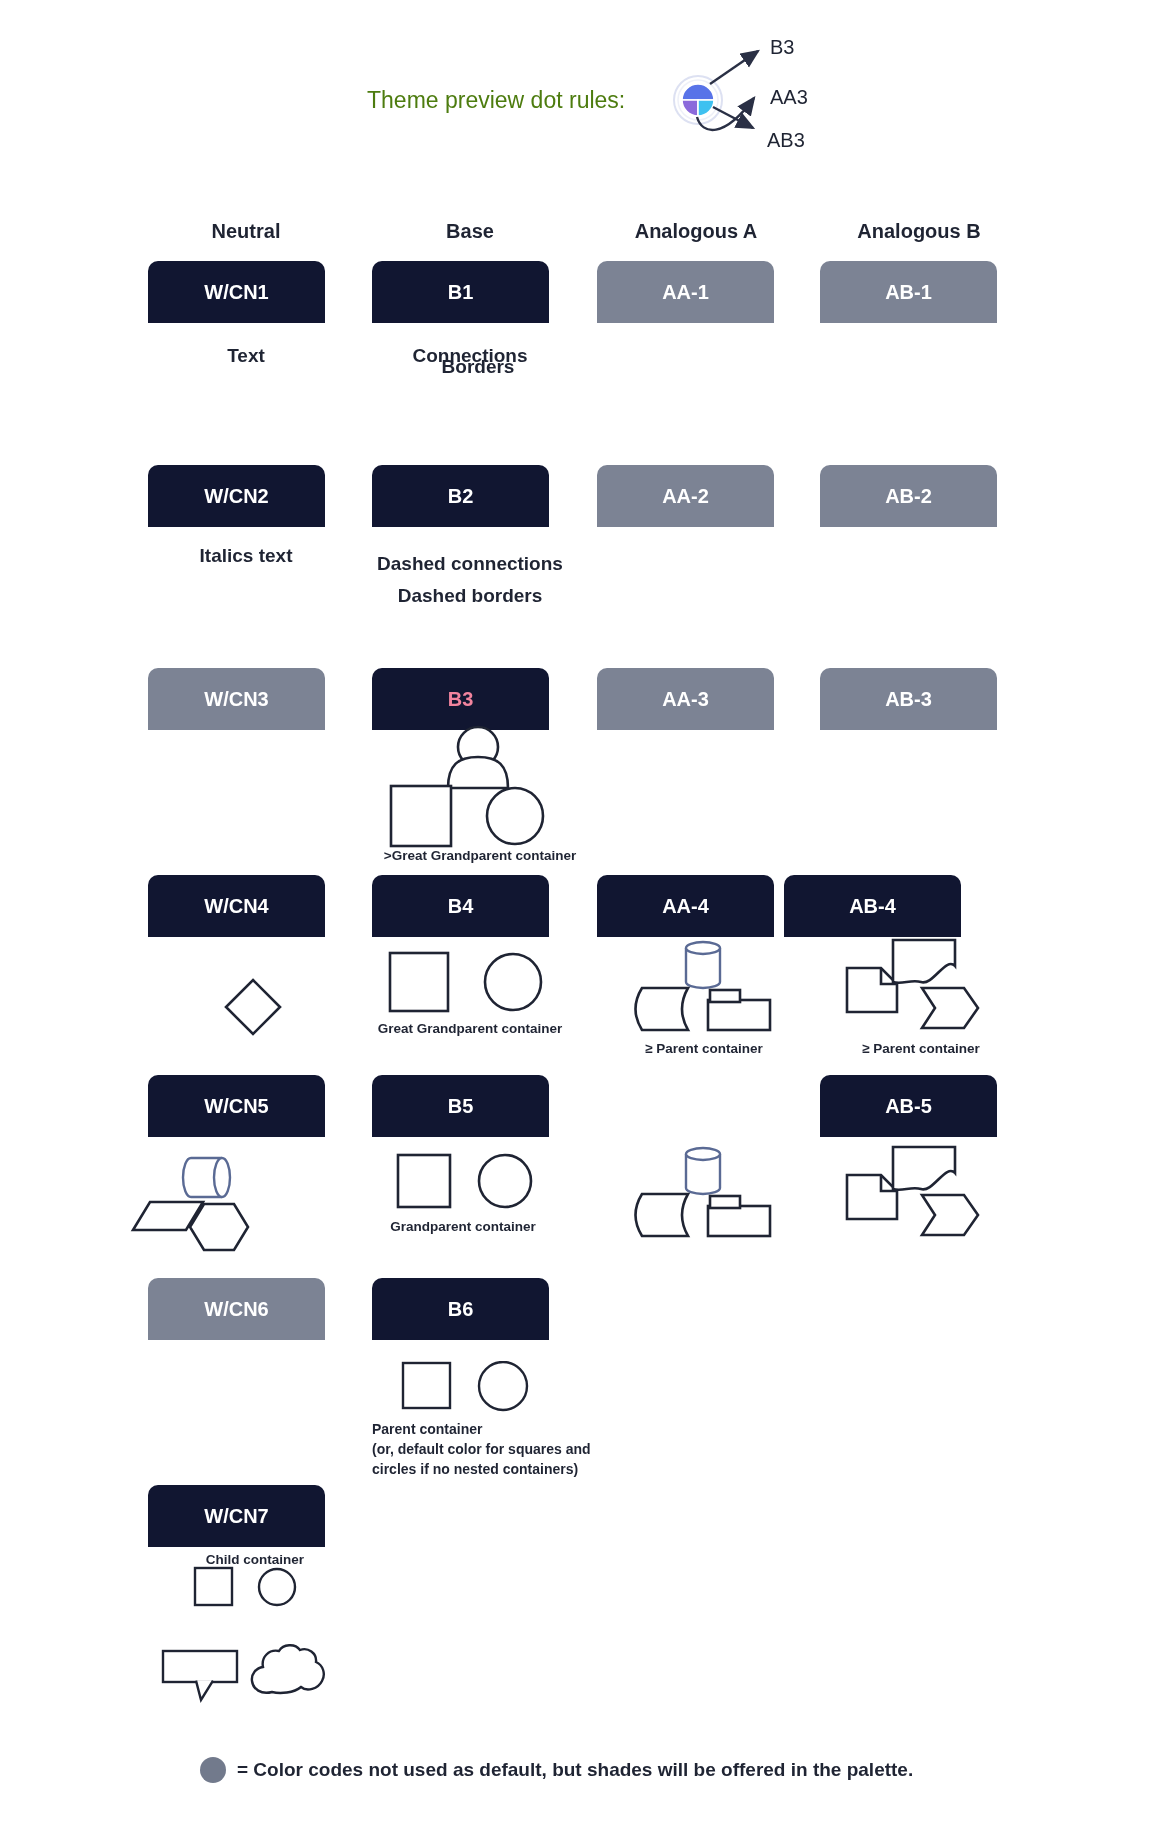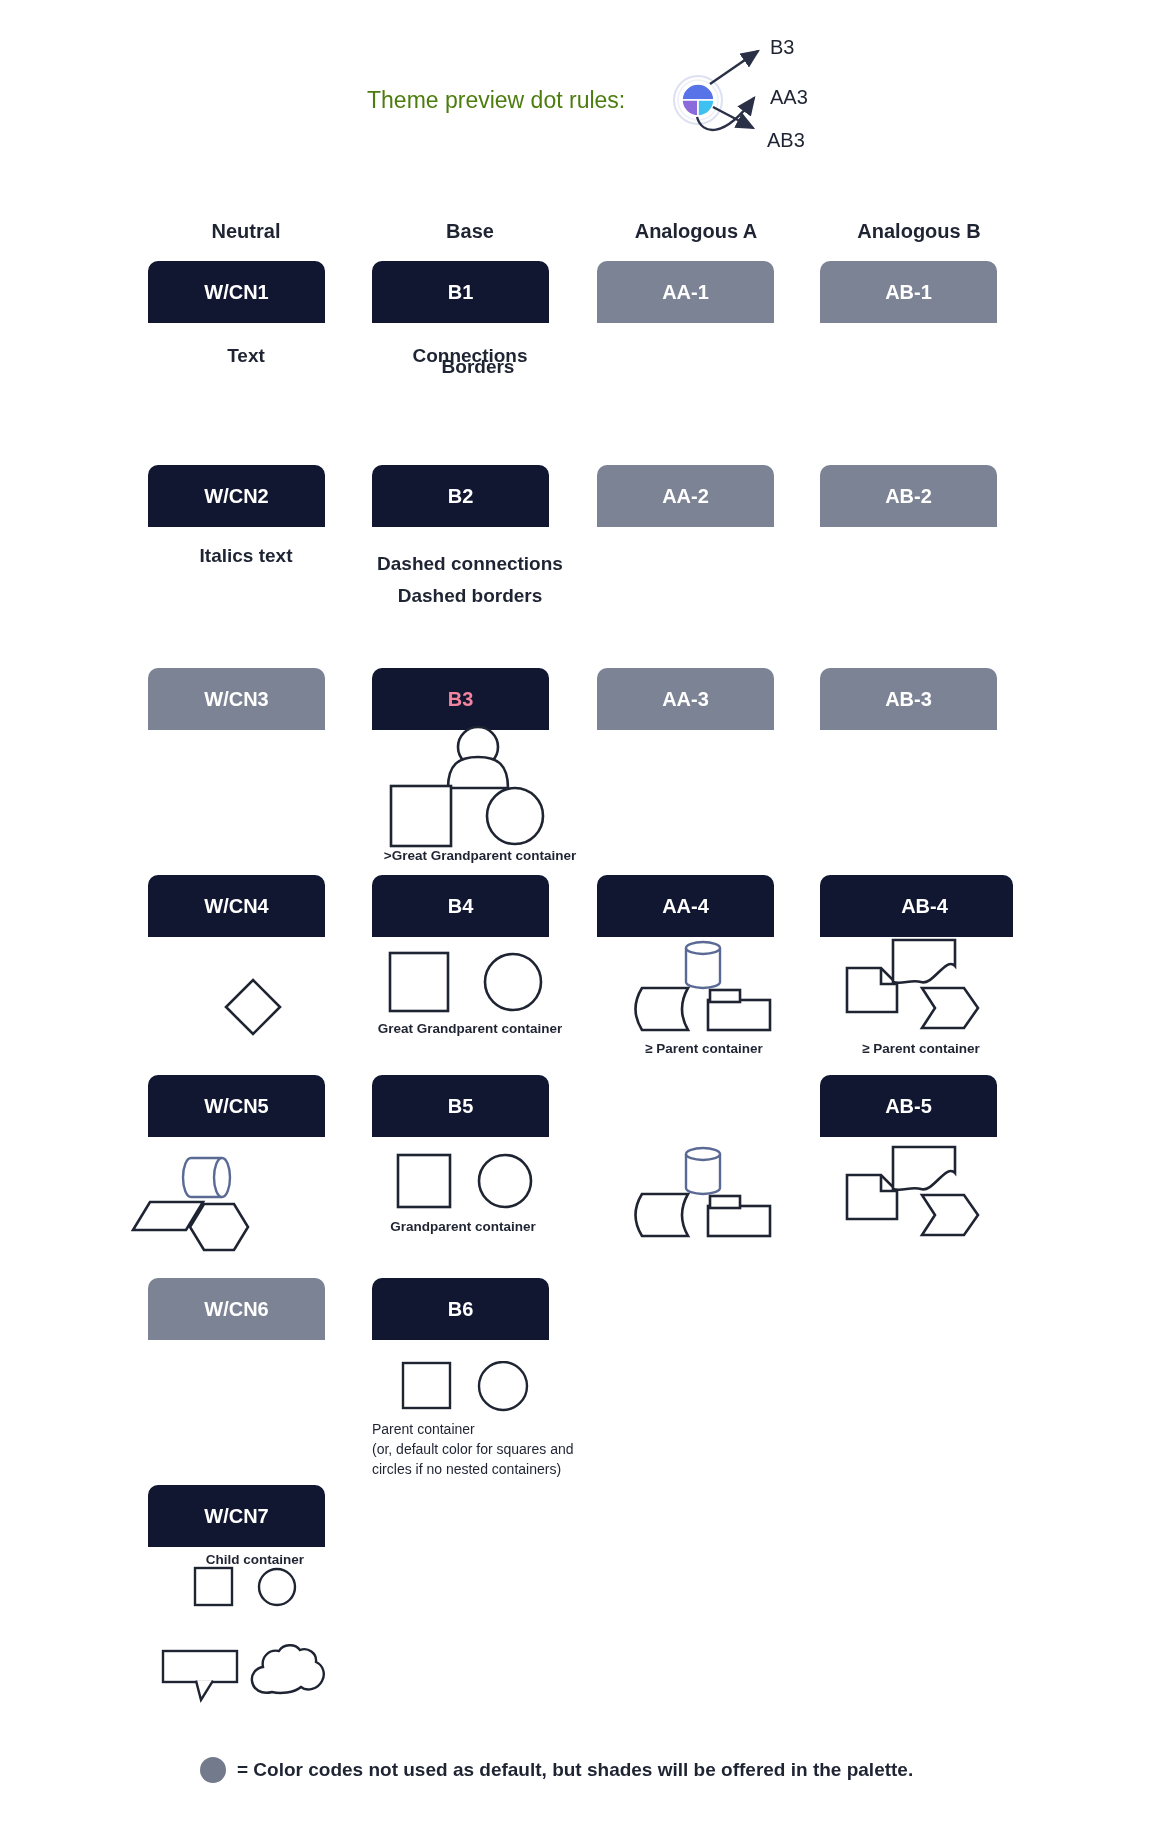--- a/index.html
+++ b/index.html
@@ -9,21 +9,21 @@
   .title{font-size:23px;font-weight:400;color:#4d7c0f;white-space:nowrap;}
   .arrowlbl{font-size:20px;font-weight:400;color:#1f2433;white-space:nowrap;}
   .hdr{font-size:20px;font-weight:bold;transform:translateX(-50%);white-space:nowrap;}
   .chip{width:177px;height:62px;border-radius:10px 10px 0 0;display:flex;align-items:center;
         justify-content:center;font-size:20px;font-weight:bold;color:#ffffff;}
   .chip.dark{background:#111631;}
   .chip.gray{background:#7c8394;}
   .chip.pinktext{color:#f2849e;}
   .note{font-size:19px;font-weight:bold;transform:translateX(-50%);white-space:nowrap;}
   .cap{font-size:13.5px;font-weight:bold;transform:translateX(-50%);white-space:nowrap;}
-  .capblock{font-size:14px;font-weight:normal;line-height:20px;white-space:nowrap;}
+  .capblock{font-size:14px;font-weight:bold;line-height:20px;white-space:nowrap;}
   .shape{fill:#ffffff;stroke:#1f2433;stroke-width:2.6;}
   .shape.steel{stroke:#5a6a94;stroke-width:2.4;}
   .shape.thin{stroke-width:2.4;}
   .legend-dot{width:26px;height:26px;border-radius:50%;background:#727a8c;}
   .legend-text{font-size:19px;font-weight:bold;white-space:nowrap;}
 </style>
 </head>
 <body>
 
 <div class="canvas">
@@ -72,21 +72,21 @@
   <div class="abs chip dark" style="left:372px;top:1278px;">B6</div>
 
   <div class="abs chip gray" style="left:597px;top:261px;">AA-1</div>
   <div class="abs chip gray" style="left:597px;top:465px;">AA-2</div>
   <div class="abs chip gray" style="left:597px;top:668px;">AA-3</div>
   <div class="abs chip dark" style="left:597px;top:875px;">AA-4</div>
 
   <div class="abs chip gray" style="left:820px;top:261px;">AB-1</div>
   <div class="abs chip gray" style="left:820px;top:465px;">AB-2</div>
   <div class="abs chip gray" style="left:820px;top:668px;">AB-3</div>
-  <div class="abs chip dark" style="left:820px;top:875px;padding-left:16px;">AB-4</div>
+  <div class="abs chip dark" style="left:784px;top:875px;">AB-4</div>
   <div class="abs chip dark" style="left:820px;top:1075px;">AB-5</div>
 
   <span class="abs note" style="left:246px;top:345px;">Text</span>
   <span class="abs note" style="left:470px;top:345px;">Connections</span>
   <span class="abs note" style="left:470px;top:356px;padding-left:16px;">Borders</span>
 
   <span class="abs note" style="left:246px;top:545px;">Italics text</span>
   <span class="abs note" style="left:470px;top:553px;">Dashed connections</span>
   <span class="abs note" style="left:470px;top:585px;">Dashed borders</span>
 

